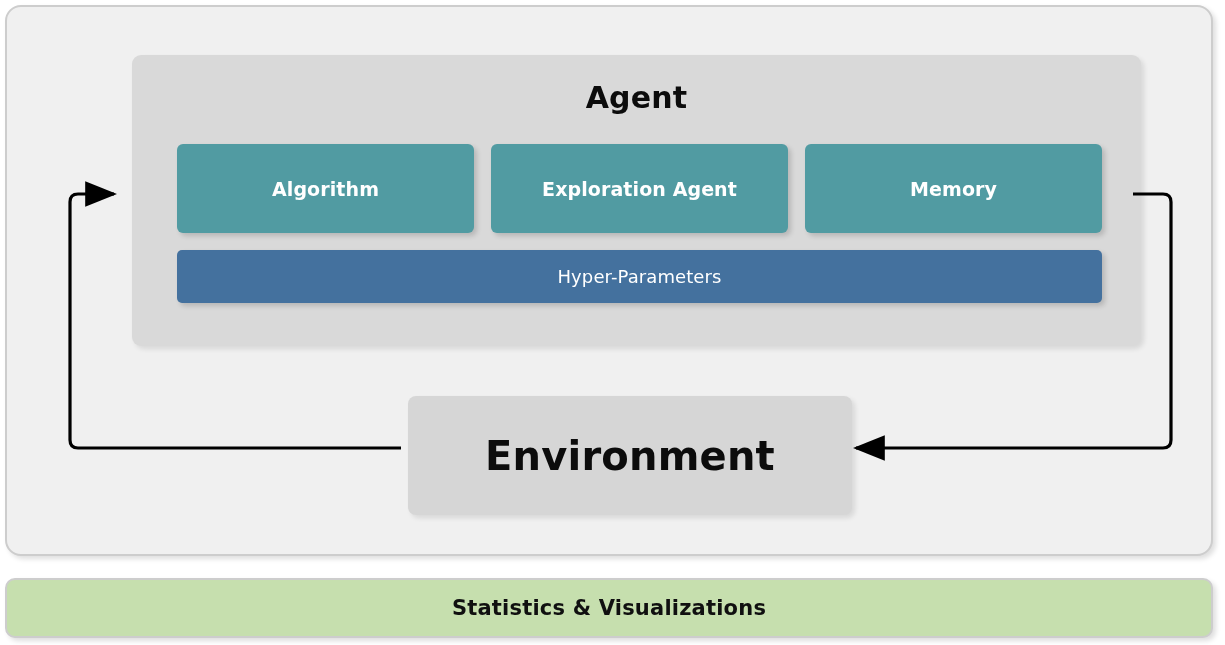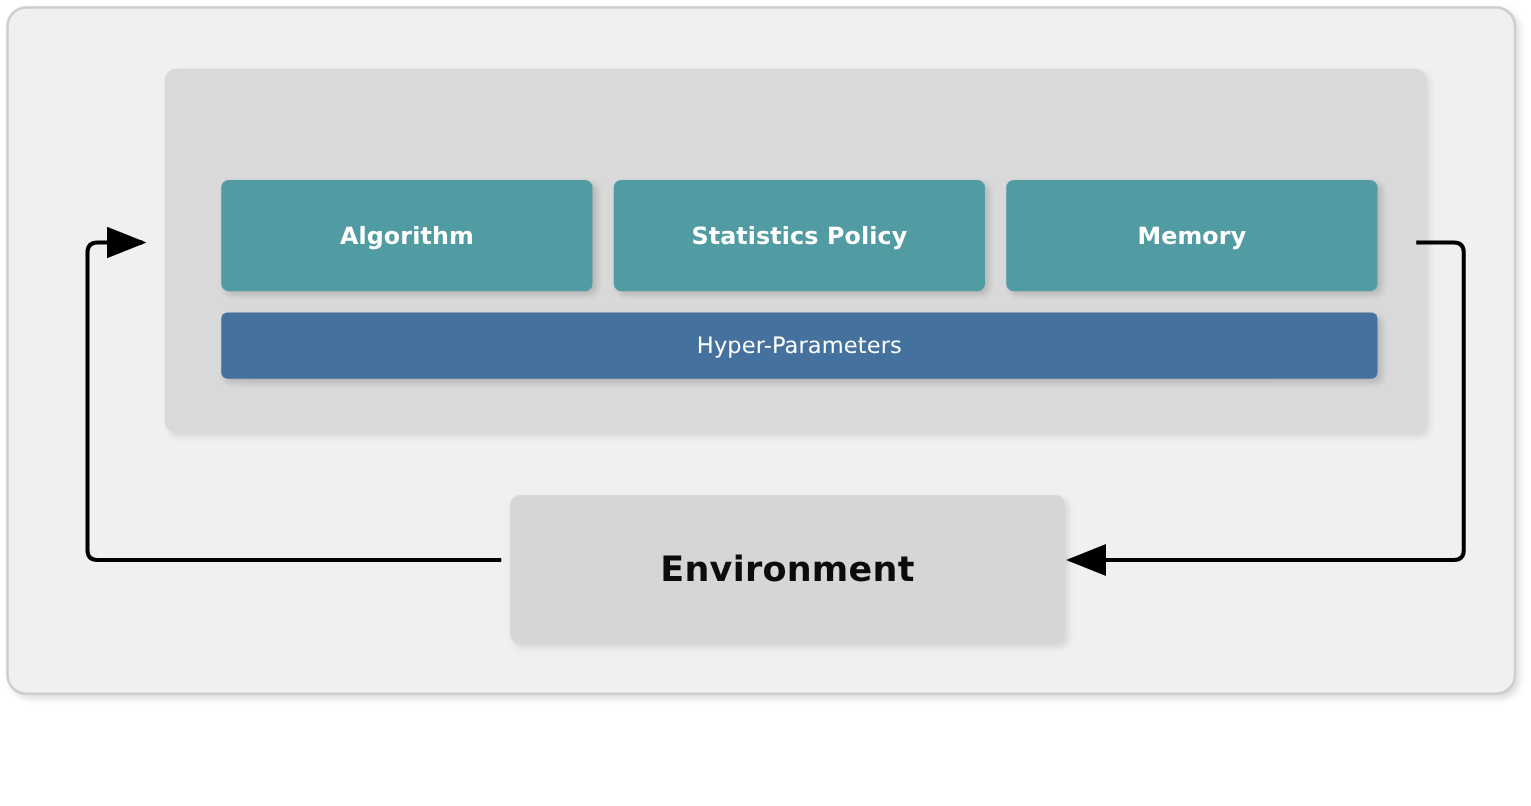--- a/index.html
+++ b/index.html
@@ -104,21 +104,21 @@
     position: absolute;
     left: 401px;
     top: 389px;
     width: 444px;
     height: 119px;
     background: #d6d6d6;
     border-radius: 8px;
     display: flex;
     align-items: center;
     justify-content: center;
-    font-size: 28px;
+    font-size: 40px;
     font-weight: bold;
     color: #0c0c0c;
     box-shadow: 3px 3px 5px rgba(0,0,0,0.10);
     letter-spacing: 0.2px;
   }
 
   
   .arrows {
     position: absolute;
     left: 0;
@@ -150,24 +150,25 @@
   }
 </style>
 </head>
 <body>
 
 <div id="stage">
 
   <div class="outer-panel">
 
     <div class="agent-panel">
+      <div class="agent-title">Agent</div>
 
       <div class="component-row">
         <div class="component-box">Algorithm</div>
-        <div class="component-box">Statistics Policy</div>
+        <div class="component-box">Exploration Agent</div>
         <div class="component-box">Memory</div>
       </div>
 
       <div class="hyper-bar">Hyper-Parameters</div>
     </div>
 
     <div class="environment-box">Environment</div>
   </div>
 
   <svg class="arrows" viewBox="0 0 1225 645" width="1225" height="645">
@@ -178,14 +179,15 @@
       <marker id="arrow-left" markerWidth="10" markerHeight="10" refX="9" refY="4" orient="auto" markerUnits="strokeWidth">
         <path d="M 0 0 L 10 4 L 0 8 z" fill="#000000"></path>
       </marker>
     </defs>
 
     <path d="M 401 448 L 78 448 Q 70 448 70 440 L 70 202 Q 70 194 78 194 L 114 194" fill="none" stroke="#000000" stroke-width="3.2" marker-end="url(#arrow-right)"></path>
 
     <path d="M 1133 194 L 1163 194 Q 1171 194 1171 202 L 1171 440 Q 1171 448 1163 448 L 856 448" fill="none" stroke="#000000" stroke-width="3.2" marker-end="url(#arrow-left)"></path>
   </svg>
 
+  <div class="stats-bar">Statistics &amp; Visualizations</div>
 
 </div>
 
 </body></html>

